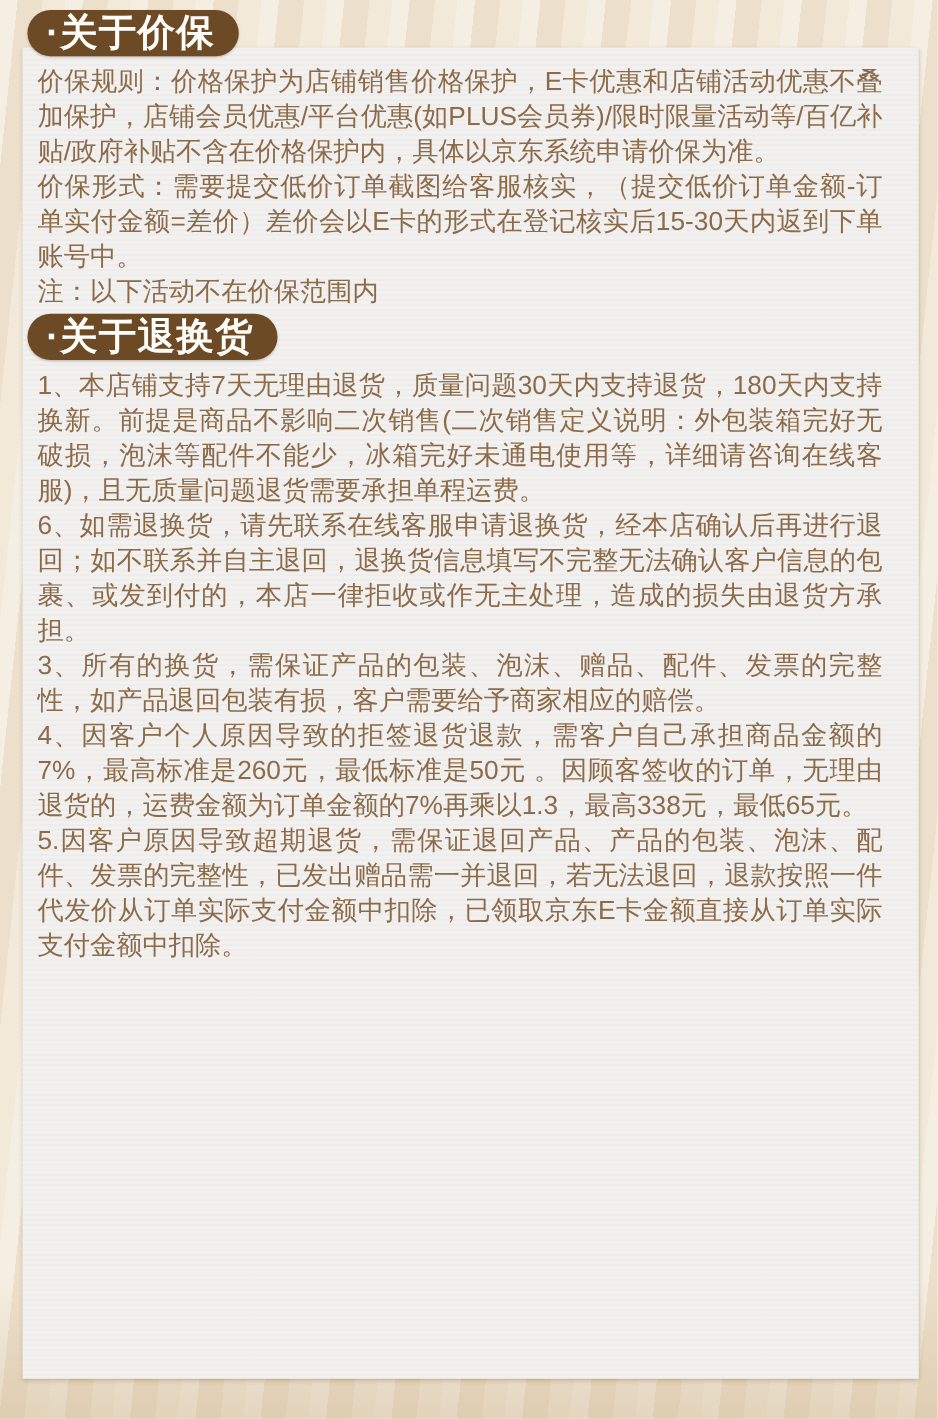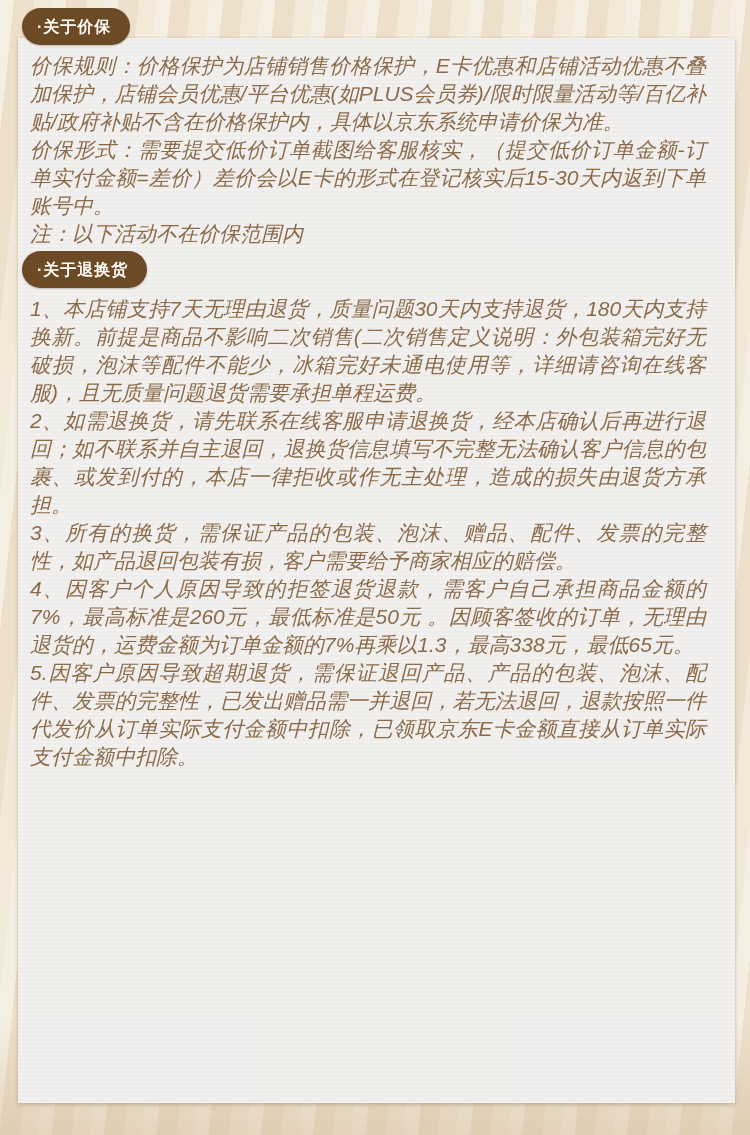--- a/index.html
+++ b/index.html
@@ -34,32 +34,31 @@
   .content {
     position: relative;
     z-index: 1;
     padding-top: 8px;
   }
   .badge {
     display: inline-block;
     margin-left: 22px;
     background: #6d4a26;
     color: #fffdf8;
-    font-size: 16px;
+    font-size: 30px;
     font-weight: bold;
     height: 37px;
     line-height: 37px;
     padding: 0 19px 0 15px;
     border-radius: 19px;
     letter-spacing: 1px;
     box-shadow: 0 1px 2px rgba(90, 60, 25, 0.3);
   }
   .paras {
     padding: 7px 44px 0 30px;
-    font-style: italic;
   }
   .paras p {
     margin: 0;
     font-size: 21px;
     line-height: 28px;
     color: #8c6b4a;
     text-align: justify;
     word-break: break-all;
   }
   .section-2 .badge, .section-3 .badge {
@@ -79,21 +78,21 @@
         <p>价保规则：价格保护为店铺销售价格保护，E卡优惠和店铺活动优惠不叠加保护，店铺会员优惠/平台优惠(如PLUS会员券)/限时限量活动等/百亿补贴/政府补贴不含在价格保护内，具体以京东系统申请价保为准。</p>
         <p>价保形式：需要提交低价订单截图给客服核实，（提交低价订单金额-订单实付金额=差价）差价会以E卡的形式在登记核实后15-30天内返到下单账号中。</p>
         <p>注：以下活动不在价保范围内</p>
       </div>
     </section>
 
     <section class="section-2">
       <div class="badge">·关于退换货</div>
       <div class="paras">
         <p>1、本店铺支持7天无理由退货，质量问题30天内支持退货，180天内支持换新。前提是商品不影响二次销售(二次销售定义说明：外包装箱完好无破损，泡沫等配件不能少，冰箱完好未通电使用等，详细请咨询在线客服)，且无质量问题退货需要承担单程运费。</p>
-        <p>2、如需退换货，请先联系在线客服申请退换货，经本店确认后再进行退回；如不联系并自主退回，退换货信息填写不完整无法确认客户信息的包裹、或发到付的，本店一律拒收或作无主处理，造成的损失由退货方承担。</p>
+        <p>6、如需退换货，请先联系在线客服申请退换货，经本店确认后再进行退回；如不联系并自主退回，退换货信息填写不完整无法确认客户信息的包裹、或发到付的，本店一律拒收或作无主处理，造成的损失由退货方承担。</p>
         <p>3、所有的换货，需保证产品的包装、泡沫、赠品、配件、发票的完整性，如产品退回包装有损，客户需要给予商家相应的赔偿。</p>
         <p>4、因客户个人原因导致的拒签退货退款，需客户自己承担商品金额的7%，最高标准是260元，最低标准是50元 。因顾客签收的订单，无理由退货的，运费金额为订单金额的7%再乘以1.3，最高338元，最低65元。</p>
         <p>5.因客户原因导致超期退货，需保证退回产品、产品的包装、泡沫、配件、发票的完整性，已发出赠品需一并退回，若无法退回，退款按照一件代发价从订单实际支付金额中扣除，已领取京东E卡金额直接从订单实际支付金额中扣除。</p>
       </div>
     </section>
 
     <section class="section-3">
     </section>
 
   </div>

